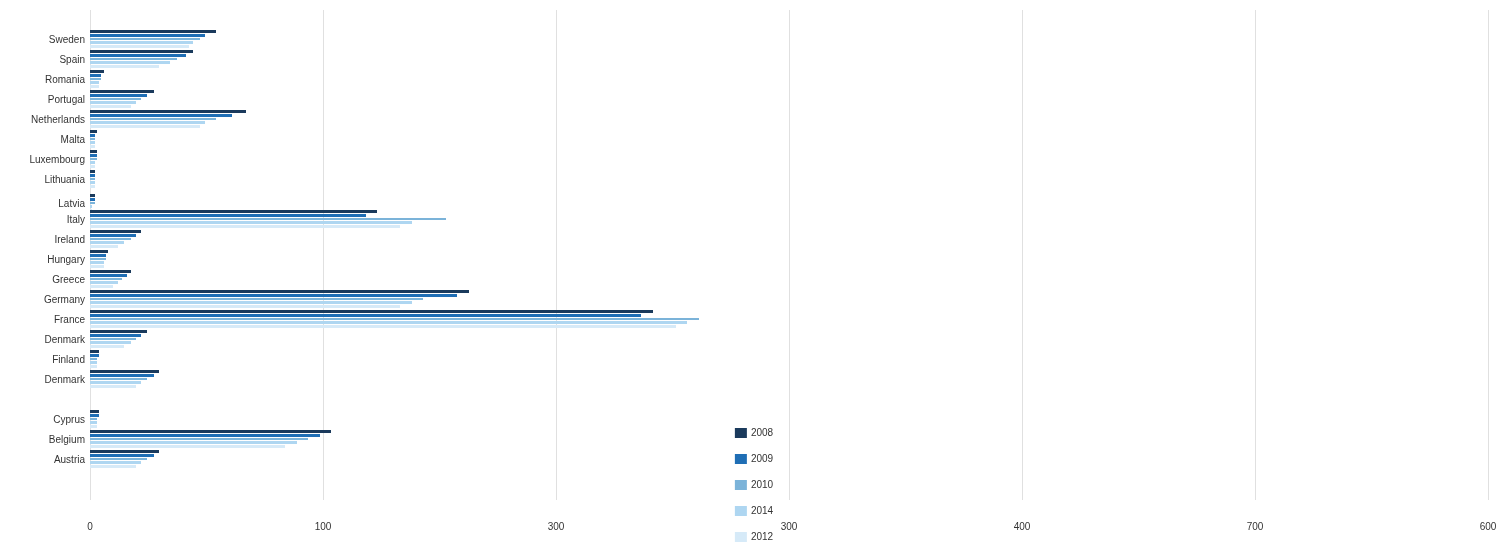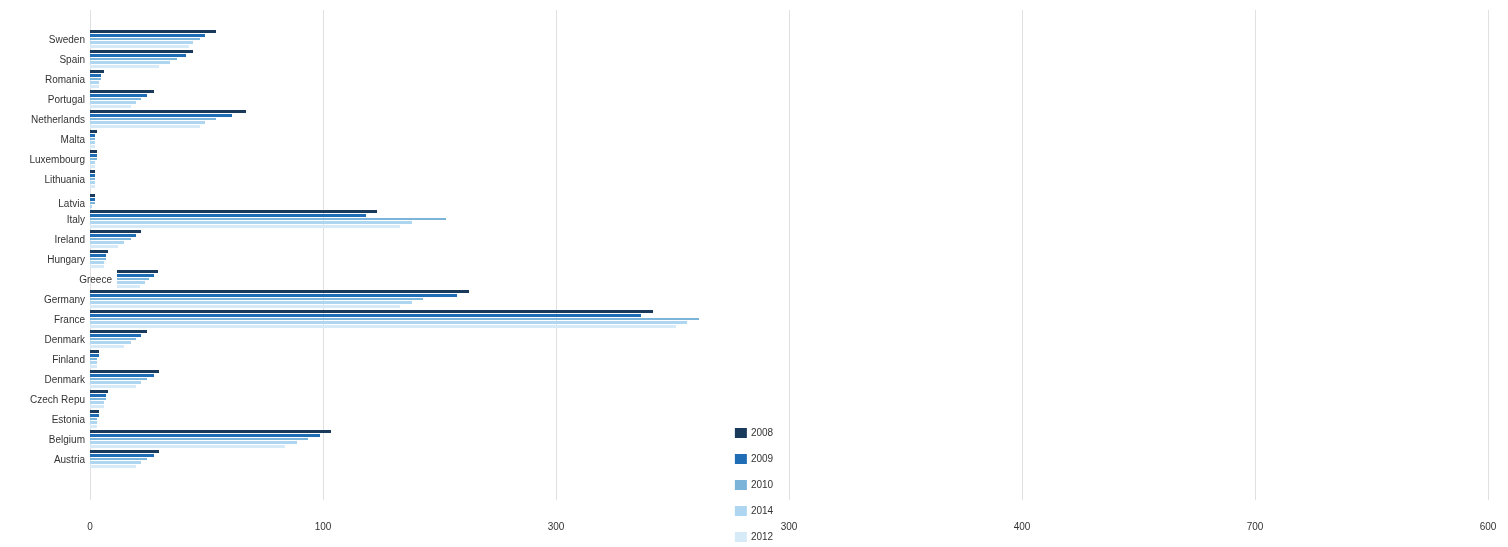--- a/index.html
+++ b/index.html
@@ -232,21 +232,21 @@
         <div class="country-row" style="top: 240px; position: absolute; left: 0px; right: 0px;">
           <div class="country-label">Hungary</div>
           <div class="bar-group" style="position: absolute; left: 0px; top: 0px; bottom: 0px; display: flex; flex-direction: column; justify-content: center; gap: 1px;">
             <div class="bar bar-2008" style="width: 18.3733px;"></div>
             <div class="bar bar-2009" style="width: 16.0767px;"></div>
             <div class="bar bar-2010" style="width: 16.0767px;"></div>
             <div class="bar bar-2011" style="width: 13.78px;"></div>
             <div class="bar bar-2012" style="width: 13.78px;"></div>
           </div>
         </div>
-        <div class="country-row" style="top: 260px; position: absolute; left: 0px; right: 0px; margin-left: 27px;">
+        <div class="country-row" style="top: 260px; position: absolute; left: 0px; right: 0px;">
           <div class="country-label">Greece</div>
           <div class="bar-group" style="position: absolute; left: 0px; top: 0px; bottom: 0px; display: flex; flex-direction: column; justify-content: center; gap: 1px;">
             <div class="bar bar-2008" style="width: 41.34px;"></div>
             <div class="bar bar-2009" style="width: 36.7467px;"></div>
             <div class="bar bar-2010" style="width: 32.1533px;"></div>
             <div class="bar bar-2011" style="width: 27.56px;"></div>
             <div class="bar bar-2012" style="width: 22.9667px;"></div>
           </div>
         </div>
         <div class="country-row" style="top: 280px; position: absolute; left: 0px; right: 0px;">
@@ -292,32 +292,22 @@
         <div class="country-row" style="top: 360px; position: absolute; left: 0px; right: 0px;">
           <div class="country-label">Denmark</div>
           <div class="bar-group" style="position: absolute; left: 0px; top: 0px; bottom: 0px; display: flex; flex-direction: column; justify-content: center; gap: 1px;">
             <div class="bar bar-2008" style="width: 68.9px;"></div>
             <div class="bar bar-2009" style="width: 64.3067px;"></div>
             <div class="bar bar-2010" style="width: 57.4167px;"></div>
             <div class="bar bar-2011" style="width: 50.5267px;"></div>
             <div class="bar bar-2012" style="width: 45.9333px;"></div>
           </div>
         </div>
-        <div class="country-row" style="top: 380px; position: absolute; left: 0px; right: 0px;">
-          <div class="country-label">Czech Repu</div>
-          <div class="bar-group" style="position: absolute; left: 0px; top: 0px; bottom: 0px; display: flex; flex-direction: column; justify-content: center; gap: 1px;">
-            <div class="bar bar-2008" style="width: 18.3733px;"></div>
-            <div class="bar bar-2009" style="width: 16.0767px;"></div>
-            <div class="bar bar-2010" style="width: 16.0767px;"></div>
-            <div class="bar bar-2011" style="width: 13.78px;"></div>
-            <div class="bar bar-2012" style="width: 13.78px;"></div>
-          </div>
-        </div>
         <div class="country-row" style="top: 400px; position: absolute; left: 0px; right: 0px;">
-          <div class="country-label">Estonia</div>
+          <div class="country-label">Cyprus</div>
           <div class="bar-group" style="position: absolute; left: 0px; top: 0px; bottom: 0px; display: flex; flex-direction: column; justify-content: center; gap: 1px;">
             <div class="bar bar-2008" style="width: 9.18667px;"></div>
             <div class="bar bar-2009" style="width: 9.18667px;"></div>
             <div class="bar bar-2010" style="width: 6.89px;"></div>
             <div class="bar bar-2011" style="width: 6.89px;"></div>
             <div class="bar bar-2012" style="width: 6.89px;"></div>
           </div>
         </div>
         <div class="country-row" style="top: 420px; position: absolute; left: 0px; right: 0px;">
           <div class="country-label">Belgium</div>

